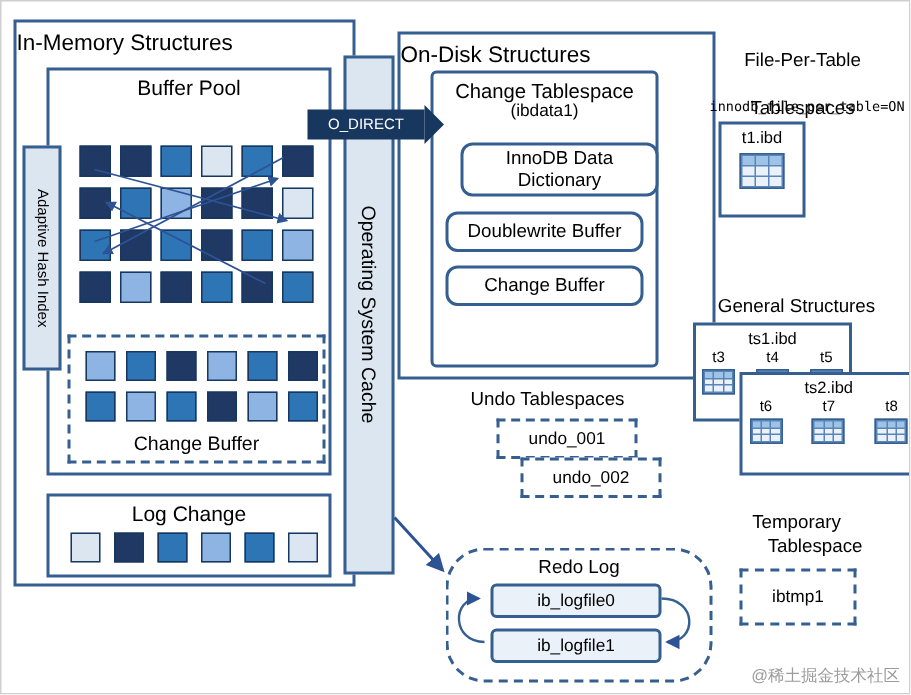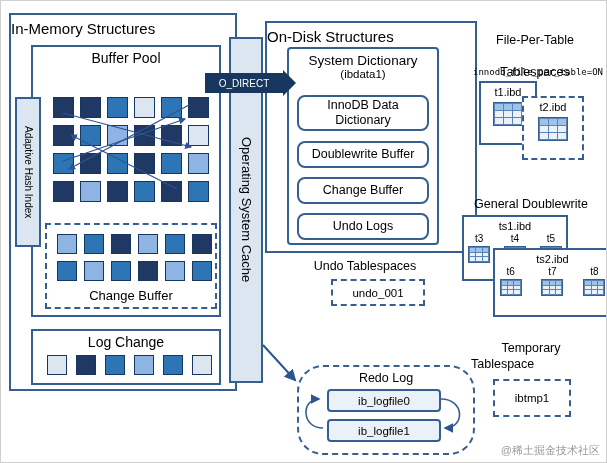--- a/index.html
+++ b/index.html
@@ -56,21 +56,21 @@
   #t2-box { left:521px; top:95px; width:62px; height:64px; border-style:dashed; z-index:5; }
   .tbox-label { font-size:11px; }
 
   #gen-title { left:460px; top:196px; width:140px; font-size:12.5px; text-align:center; }
   #ts1-box { left:461px; top:214px; width:106px; height:66px; z-index:4; }
   #ts2-box { left:492px; top:247px; width:119px; height:69px; z-index:5; }
   .ts-row { display:flex; justify-content:space-between; width:92%; margin-top:1px; }
   .ts-col { display:flex; flex-direction:column; align-items:center; gap:2px; font-size:10px; }
 
   #tmp-title1 { left:486px; top:340px; width:88px; font-size:12.5px; text-align:center; }
-  #tmp-title2 { left:470px; top:356px; width:88px; font-size:12.5px; text-align:left; }
+  #tmp-title2 { left:486px; top:356px; width:88px; font-size:12.5px; text-align:right; }
   #ibtmp1 { left:492px; top:378px; width:78px; height:38px; border:2px dashed #365F91; background:#fff; font-size:11.5px; display:flex; align-items:center; justify-content:center; z-index:4; }
 
   .mini-table { display:grid; grid-template-columns:repeat(3,1fr); grid-template-rows:repeat(3,1fr); gap:1px; background:#5B84B8; padding:1px; border:1px solid #365F91; margin-top:4px; }
   .mini-table i { background:#EAF1F9; } .mini-table i.h { background:#9DC3E6; }
 
   #arrows { position:absolute; left:0; top:0; z-index:7; pointer-events:none; }
   #watermark { position:absolute; right:6px; bottom:4px; font-size:11px; color:#9b9b9b; z-index:9; }
 </style>
 </head>
 <body>
@@ -154,30 +154,30 @@
       </div>
   </div>
   <div class="abs" id="o-direct">O_DIRECT</div>
   <div class="abs" id="o-direct-head"></div>
 
   <div class="box" id="on-disk-box">
     <div class="title-lg">On-Disk Structures</div>
   </div>
 
   <div class="abs" id="system-tablespace">
-    <div id="st-title">System Dictionary</div>
+    <div id="st-title">Change Tablespace</div>
     <div id="st-subtitle">(ibdata1)</div>
-    <div class="st-item" style="top:46px;height:36px;">InnoDB Data Dictionary</div>
+    <div class="st-item" style="top:46px;height:36px;margin-left:10px;">InnoDB Data Dictionary</div>
     <div class="st-item" style="top:92px;height:27px;">Doublewrite Buffer</div>
     <div class="st-item" style="top:128px;height:27px;">Change Buffer</div>
-    <div class="st-item" style="top:164px;height:27px;">Undo Logs</div>
   </div>
 
   <div class="abs" id="undo-ts-label">Undo Tablespaces</div>
   <div class="undo-box" id="undo1">undo_001</div>
+  <div class="undo-box" id="undo2">undo_002</div>
 
   <div class="abs" id="redo-log">
     <div id="redo-title">Redo Log</div>
     <div class="logfile" id="logfile0">ib_logfile0</div>
     <div class="logfile" id="logfile1">ib_logfile1</div>
   </div>
 
   <div class="abs" id="fpt-title1">File-Per-Table</div>
   <div class="abs" id="fpt-title2">Tablespaces</div>
   <div class="abs" id="fpt-sub">innodb_file_per_table=ON</div>
@@ -189,36 +189,22 @@
         <i class="h"></i>
         <i class="h"></i>
         <i></i>
         <i></i>
         <i></i>
         <i></i>
         <i></i>
         <i></i>
       </span>
   </div>
-  <div class="tbox" id="t2-box">
-    <span class="tbox-label">t2.ibd</span>
-    <span class="mini-table" style="width:30px;height:24px;">
-        <i class="h"></i>
-        <i class="h"></i>
-        <i class="h"></i>
-        <i></i>
-        <i></i>
-        <i></i>
-        <i></i>
-        <i></i>
-        <i></i>
-      </span>
-  </div>
-
-  <div class="abs" id="gen-title">General Doublewrite</div>
+
+  <div class="abs" id="gen-title">General Structures</div>
   <div class="tbox" id="ts1-box">
     <span class="tbox-label">ts1.ibd</span>
     <div class="ts-row">
       <div class="ts-col">
           <span>t3</span>
           <span class="mini-table" style="width:22px;height:17px;margin-top:0;">
             <i class="h"></i>
             <i class="h"></i>
             <i class="h"></i>
             <i></i>

